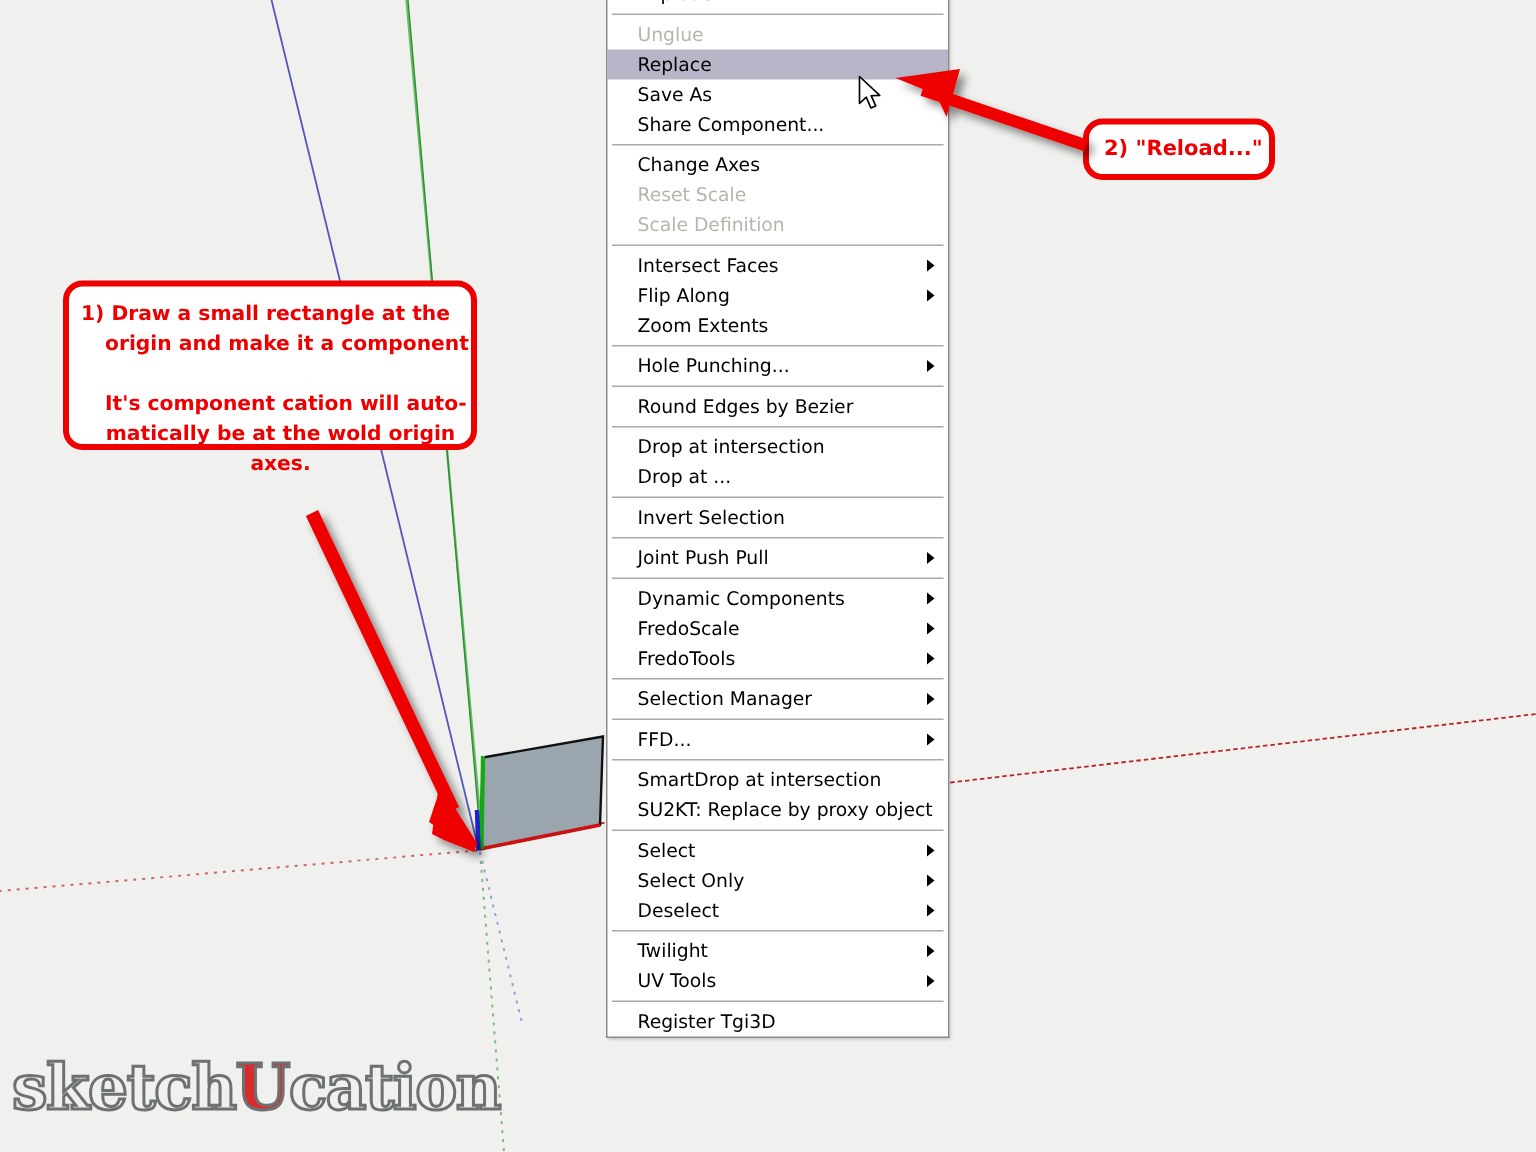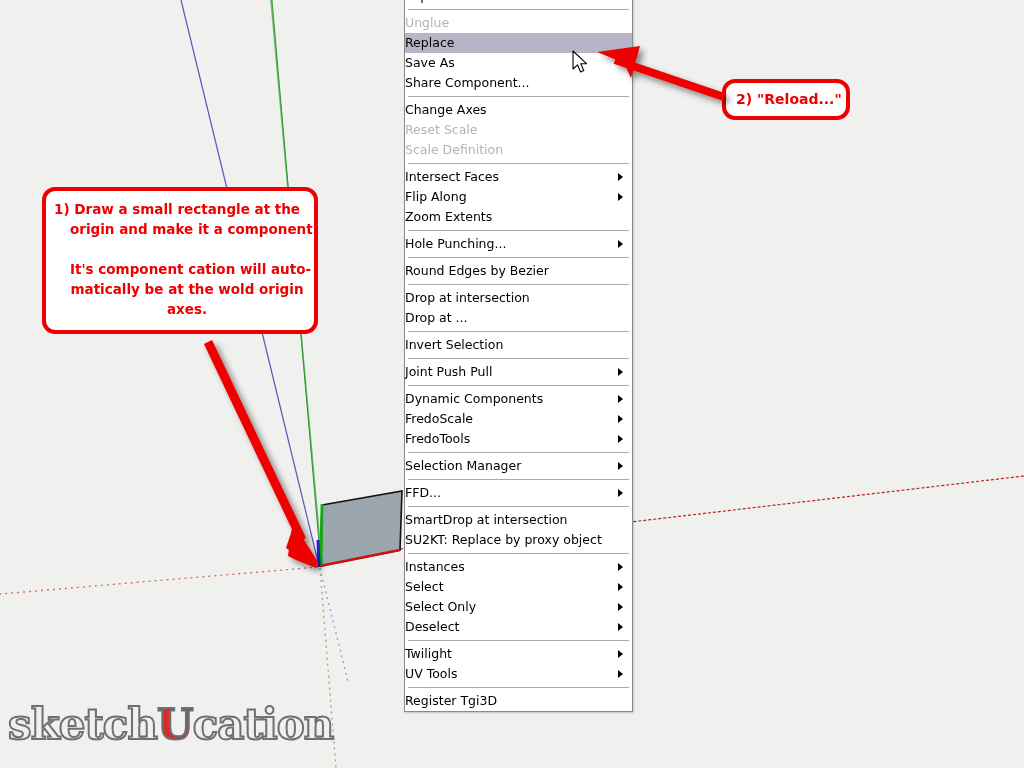--- a/index.html
+++ b/index.html
@@ -40,20 +40,21 @@
     font-family: "DejaVu Sans", sans-serif;
     font-size: 12.5px;
     color: #000000;
     z-index: 20;
     box-shadow: 1px 1px 2px rgba(0,0,0,0.18);
   }
 
   .menu-item {
     height: 20px;
     line-height: 20px;
+    padding-left: 20px;
     padding-right: 16px;
     position: relative;
     white-space: nowrap;
     color: #000000;
   }
   .menu-item.disabled { color: #b5b5ab; }
   .menu-item.highlight {
     background: #b6b6c8;
   }
   .menu-sep {
@@ -90,21 +91,21 @@
     color: #ee0000;
     font-family: "DejaVu Sans", sans-serif;
     font-weight: bold;
     z-index: 25;
     box-sizing: border-box;
   }
   #callout-1 {
     left: 42px;
     top: 187px;
     width: 276px;
-    height: 147px;
+    height: 113px;
     padding: 8px 10px 8px 8px;
     font-size: 13.5px;
     line-height: 20px;
   }
   #callout-1 .ln { white-space: pre; }
   #callout-1 .indent { padding-left: 16px; text-align: center; }
   #callout-2 {
     left: 722px;
     top: 79px;
     width: 128px;
@@ -220,21 +221,20 @@
       <div class="menu-item"><span>FredoScale</span><span class="submenu-arrow"></span></div>
       <div class="menu-item"><span>FredoTools</span><span class="submenu-arrow"></span></div>
       <div class="menu-sep"></div>
       <div class="menu-item"><span>Selection Manager</span><span class="submenu-arrow"></span></div>
       <div class="menu-sep"></div>
       <div class="menu-item"><span>FFD...</span><span class="submenu-arrow"></span></div>
       <div class="menu-sep"></div>
       <div class="menu-item"><span>SmartDrop at intersection</span></div>
       <div class="menu-item"><span>SU2KT: Replace by proxy object</span></div>
       <div class="menu-sep"></div>
-      <div class="menu-item"><span>Instances</span><span class="submenu-arrow"></span></div>
       <div class="menu-item"><span>Select</span><span class="submenu-arrow"></span></div>
       <div class="menu-item"><span>Select Only</span><span class="submenu-arrow"></span></div>
       <div class="menu-item"><span>Deselect</span><span class="submenu-arrow"></span></div>
       <div class="menu-sep"></div>
       <div class="menu-item"><span>Twilight</span><span class="submenu-arrow"></span></div>
       <div class="menu-item"><span>UV Tools</span><span class="submenu-arrow"></span></div>
       <div class="menu-sep"></div>
       <div class="menu-item"><span>Register Tgi3D</span></div>
     </div>
 

